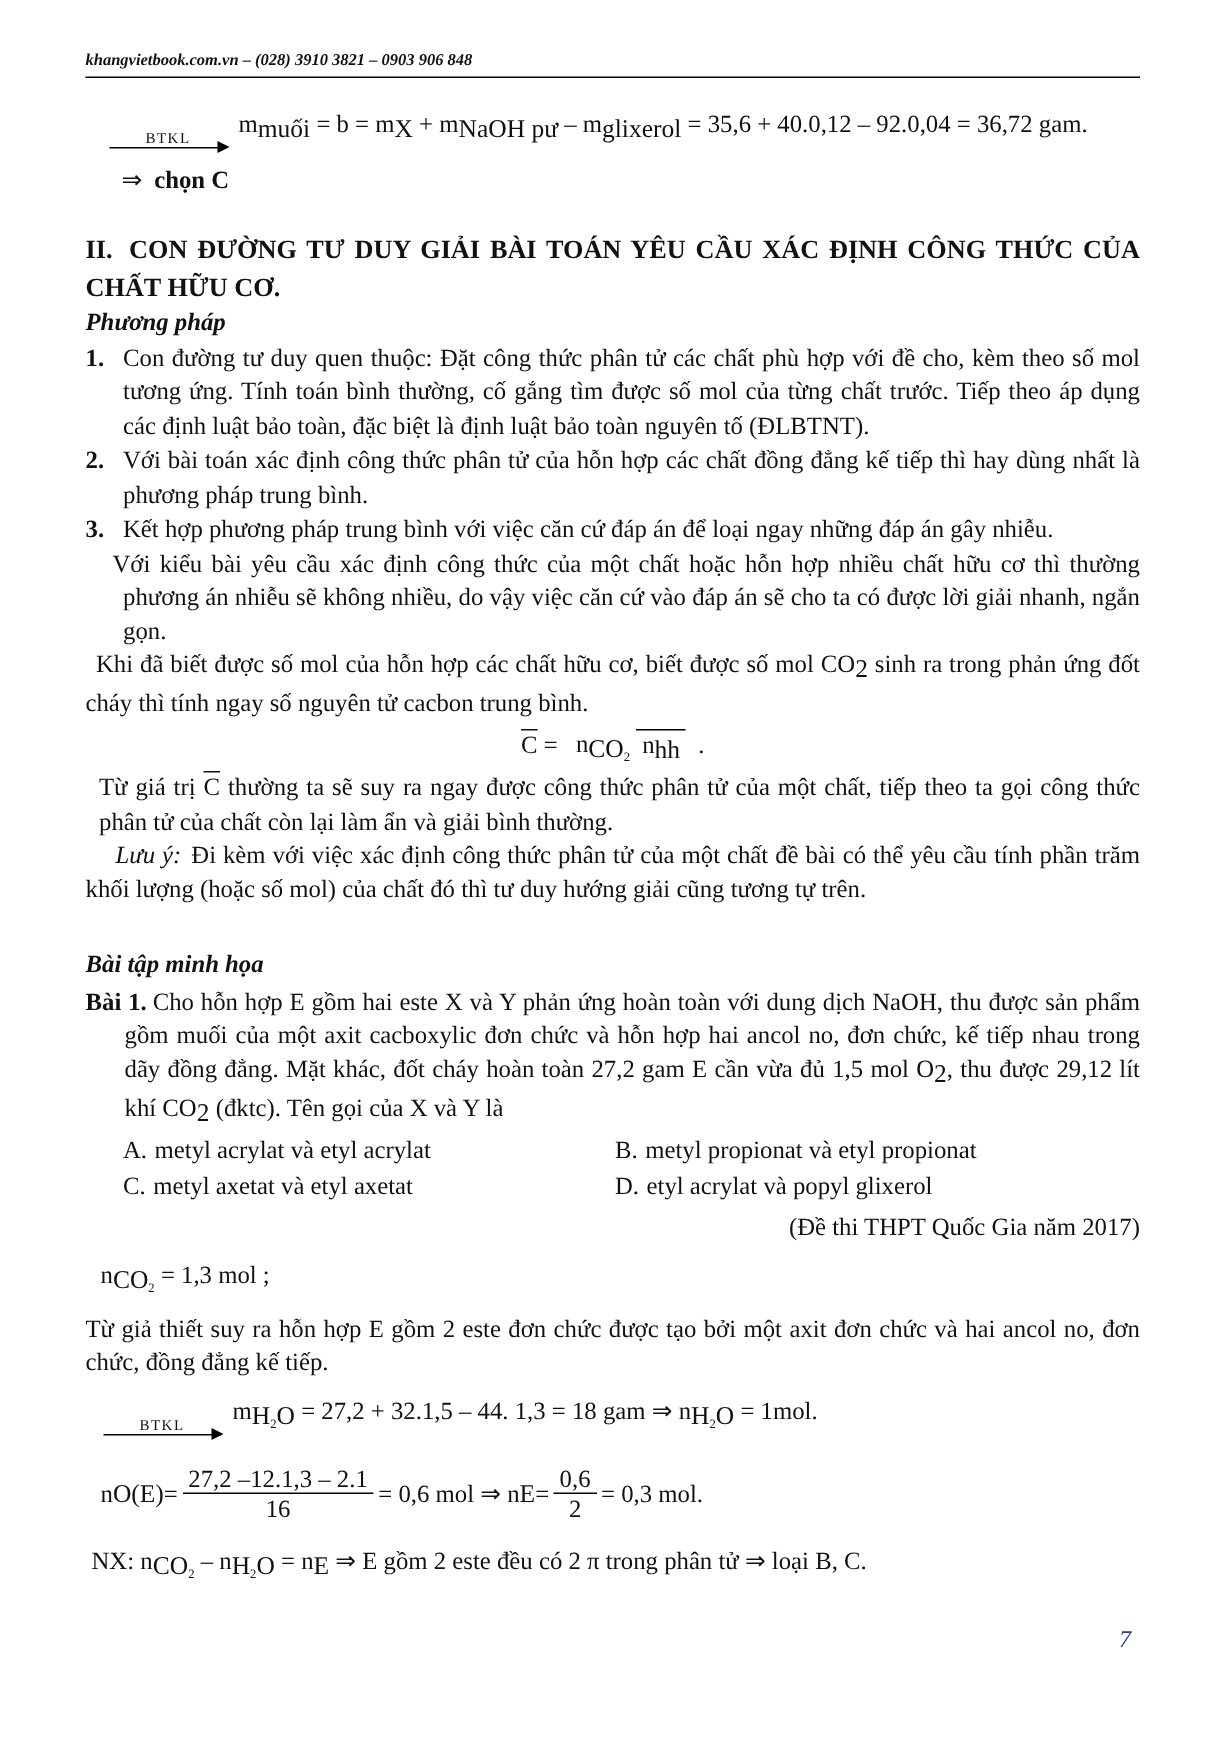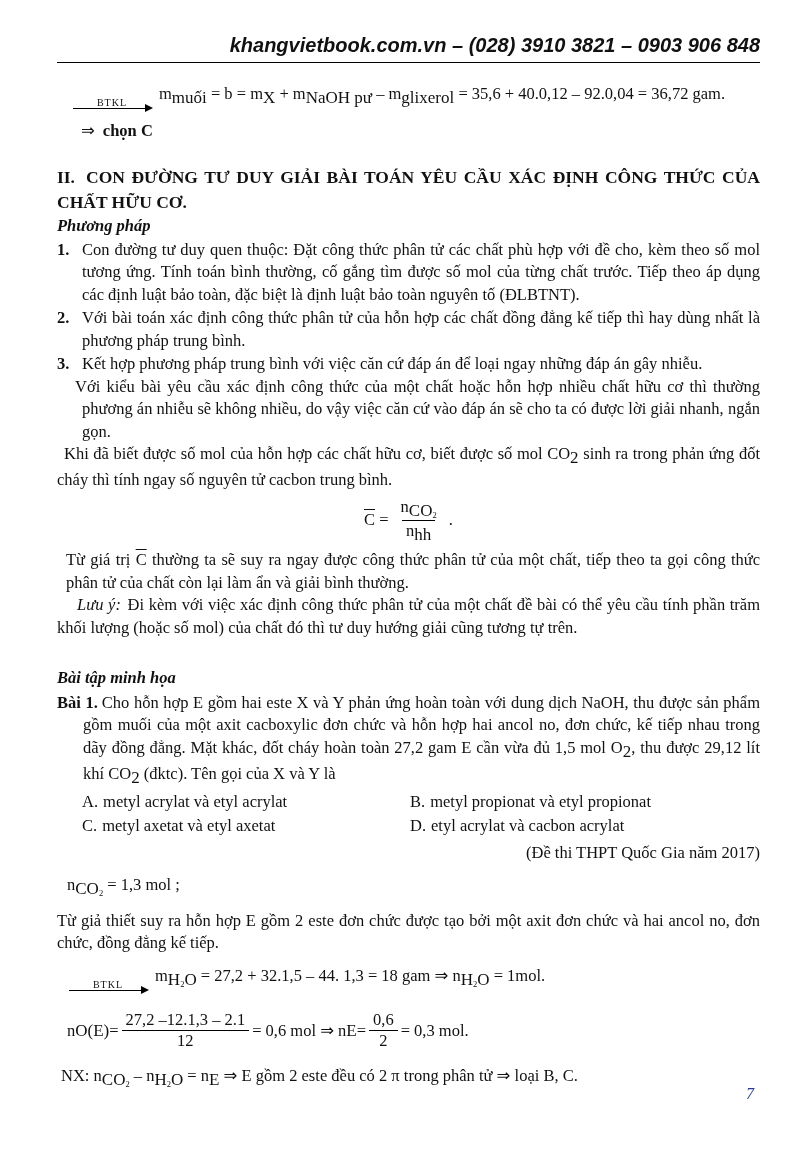--- a/index.html
+++ b/index.html
@@ -5,35 +5,35 @@
   * { margin:0; padding:0; box-sizing:border-box; }
   html,body { background:#ffffff; }
   body {
     width:812px; height:1161px; position:relative;
     font-family:"Liberation Serif", serif;
     font-size:16.5px; color:#111; overflow:hidden;
   }
   .page { position:absolute; inset:0; padding:34px 52px 0 57px; }
 
   
-  .header { text-align:right; font-weight:bold; font-style:italic;
-            font-size:20px; font-family:Liberation Sans, sans-serif; }
+  .header { text-align:left; font-weight:bold; font-style:italic;
+            font-size:11px; font-family:Liberation Serif, serif; }
   .header-rule { border:none; border-top:1.6px solid #000; margin-top:5px; }
 
   p, .li-text { line-height:22.5px; text-align:justify; }
 
   
   .rxn { display:inline-block; vertical-align:-7px; margin:0 8px 0 2px; text-align:center; }
   .rxn-lbl { display:block; font-size:10px; line-height:11px; padding:0 10px; letter-spacing:1px; }
   .rxn-line { display:block; position:relative; height:0; border-top:1.3px solid #000; min-width:78px; }
   .rxn-line::after { content:""; position:absolute; right:-2px; top:-5px;
     width:0; height:0; border:4.3px solid transparent; border-left:8px solid #000; border-right:none; }
 
   
-  .frac { display:inline-flex; flex-direction:column; align-items:center;
+  .frac { display:inline-flex; align-items:center;
           vertical-align:middle; margin:0 3px; line-height:1.2; }
   .frac .num, .frac .den { display:block; padding:0 4px; text-align:center; }
   .frac .den { border-top:1.4px solid #000; }
 
   
   .seg-sub  { font-size:17px;  vertical-align:-3.5px; }
   .seg-ssub { font-size:8.5px; vertical-align:-6px; }
   .seg-ov   { text-decoration:overline; }
 
   .formula-line { line-height:30px; }
@@ -147,41 +147,41 @@
       </span>
       <span class="opt">
         <span class="opt-key">B.</span><span>metyl propionat và etyl propionat</span>
       </span>
     </div>
     <div class="opt-row">
       <span class="opt opt-c">
         <span class="opt-key">C.</span><span>metyl axetat và etyl axetat</span>
       </span>
       <span class="opt">
-        <span class="opt-key">D.</span><span>etyl acrylat và cacbon acrylat</span>
+        <span class="opt-key">D.</span><span>etyl acrylat và popyl glixerol</span>
       </span>
     </div>
   </div>
 
   <p class="source-line">(Đề thi THPT Quốc Gia năm 2017)</p>
 
 
   <div class="sol-line1"><span>n</span><span class="seg-sub">CO</span><span class="seg-ssub">2</span><span> = 1,3 mol ;</span></div>
 
   <p class="sol-para">Từ giả thiết suy ra hỗn hợp E gồm 2 este đơn chức được tạo bởi một axit đơn chức và hai ancol no, đơn chức, đồng đẳng kế tiếp.</p>
 
   <div class="sol-btkl formula-line"><span class="rxn"><span class="rxn-lbl">BTKL</span><span class="rxn-line"></span></span><span>m</span><span class="seg-sub">H</span><span class="seg-ssub">2</span><span class="seg-sub">O</span><span> = 27,2 + 32.1,5 – 44. 1,3 = 18 gam ⇒ n</span><span class="seg-sub">H</span><span class="seg-ssub">2</span><span class="seg-sub">O</span><span> = 1mol.</span></div>
 
   <div class="sol-noe">
       <span>n</span>
       <span class="seg-sub">O(E)</span>
       <span> = </span>
       <span class="frac">
         <span class="num"><span>27,2 –12.1,3 – 2.1</span></span>
-        <span class="den"><span>12</span></span>
+        <span class="den"><span>16</span></span>
       </span>
       <span> = 0,6 mol ⇒ n</span>
       <span class="seg-sub">E</span>
       <span> = </span>
       <span class="frac">
         <span class="num"><span>0,6</span></span>
         <span class="den"><span>2</span></span>
       </span>
       <span> = 0,3 mol.</span>
     </div>

